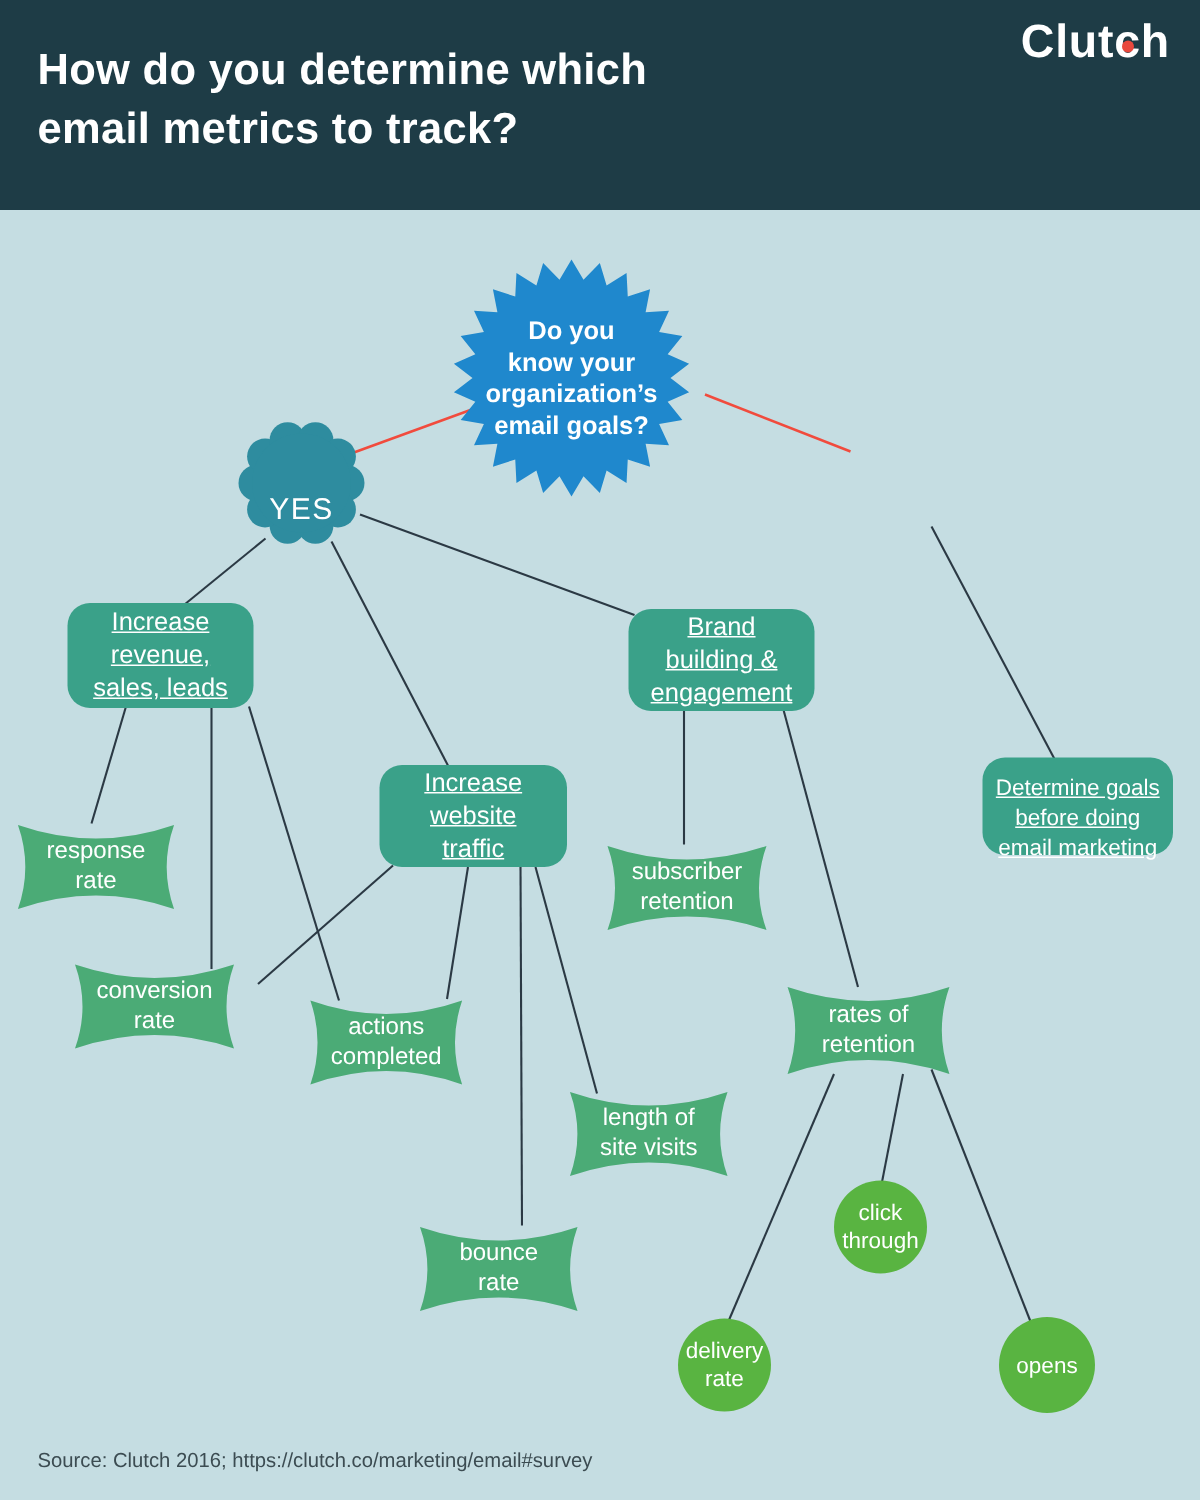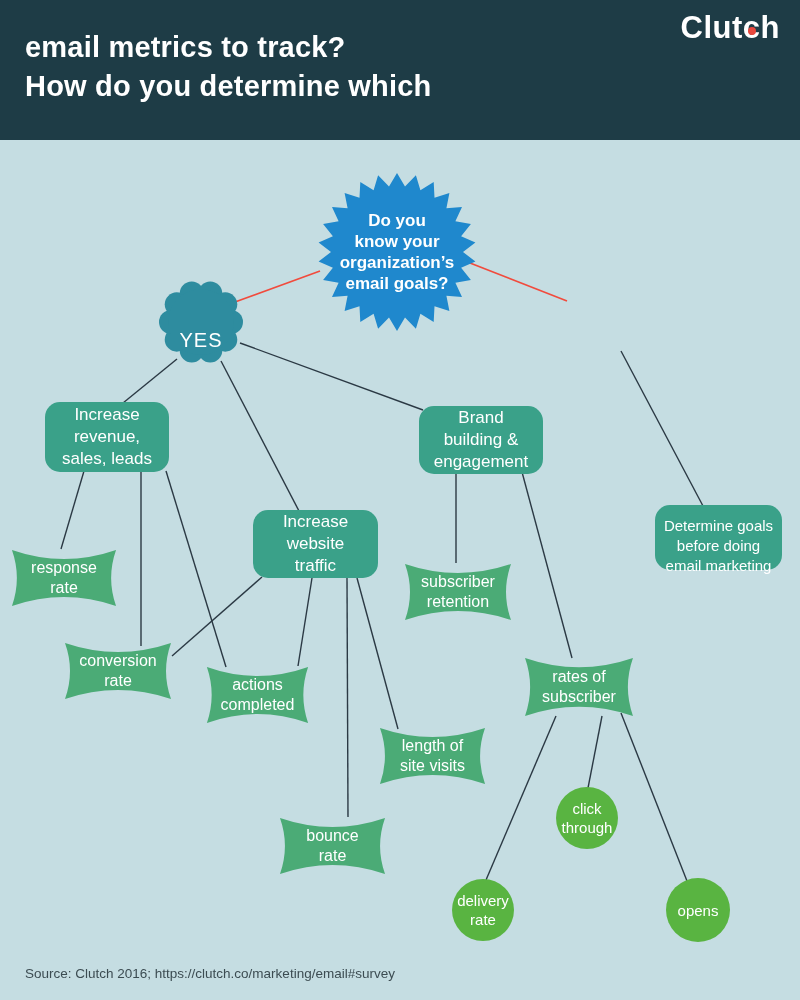--- a/index.html
+++ b/index.html
@@ -26,21 +26,21 @@
 
   
   .node{position:absolute;display:flex;align-items:center;justify-content:center;text-align:center;color:#ffffff;}
   .node .shape{position:absolute;left:0;top:0;width:100%;height:100%;}
   .node .label{position:relative;white-space:pre-line;}
 
   .burst{fill:var(--question-blue);}
   .burst-label{font-size:17px;line-height:21px;font-weight:600;}
   .flower{fill:var(--decision-teal);}
   .flower-label{font-size:20px;line-height:22px;letter-spacing:1px;margin-top:35px;}
-  .goalbox{background:var(--goal-green);border-radius:15px;}
+  .goalbox{background:var(--goal-green);border-radius:15px;text-decoration:underline;}
   .goalbox .label{font-size:17px;line-height:22px;}
   .goalbox.small .label{font-size:15px;line-height:20px;margin-top:17px;}
   .bannerfill{fill:var(--banner-green);}
   .banner .label{font-size:16px;line-height:20px;}
   .mcircle{background:var(--circle-green);border-radius:50%;}
   .mcircle .label{font-size:15px;line-height:19px;}
 
   .footer{position:absolute;left:25px;top:966px;color:var(--footer-text);font-size:13.5px;}
 </style>
 </head>
@@ -62,21 +62,21 @@
     <line x1="312" y1="578" x2="298" y2="666"></line>
     <line x1="347" y1="577" x2="348" y2="817"></line>
     <line x1="357" y1="578" x2="398" y2="729"></line>
     <line x1="456" y1="472" x2="456" y2="563"></line>
     <line x1="522" y1="472" x2="572" y2="658"></line>
     <line x1="556" y1="716" x2="486" y2="880"></line>
     <line x1="602" y1="716" x2="588" y2="788"></line>
     <line x1="621" y1="713" x2="687" y2="881"></line>
   </svg>
 
-  <div class="node" style="left:312px;top:167px;width:170px;height:170px">
+  <div class="node" style="left:296px;top:167px;width:170px;height:170px">
     <svg class="shape burst" viewBox="0 0 170 170">
         <polygon points="85.0,6.0 93.0,19.5 103.9,8.3 108.4,23.3 121.7,15.0 122.5,30.7 137.4,25.9 134.4,41.2 150.0,40.1 143.4,54.3 158.9,57.0 149.1,69.2 163.4,75.5 151.0,85.0 163.4,94.5 149.1,100.8 158.9,113.0 143.4,115.7 150.0,129.9 134.4,128.8 137.4,144.1 122.5,139.3 121.7,155.0 108.4,146.7 103.9,161.7 93.0,150.5 85.0,164.0 77.0,150.5 66.1,161.7 61.6,146.7 48.3,155.0 47.5,139.3 32.6,144.1 35.6,128.8 20.0,129.9 26.6,115.7 11.1,113.0 20.9,100.8 6.6,94.5 19.0,85.0 6.6,75.5 20.9,69.2 11.1,57.0 26.6,54.3 20.0,40.1 35.6,41.2 32.6,25.9 47.5,30.7 48.3,15.0 61.6,23.3 66.1,8.3 77.0,19.5"></polygon>
       </svg>
     <div class="label burst-label">Do you
 know your
 organization’s
 email goals?</div>
   </div>
 
   <div class="node" style="left:151px;top:272px;width:100px;height:100px">
@@ -119,21 +119,21 @@
 email marketing</div>
   </div>
 
   <div class="node banner" style="left:10px;top:548px;width:108px;height:60px">
     <svg class="shape bannerfill" viewBox="0 0 110 60" preserveAspectRatio="none">
         <path d="M2,2 Q55,20 108,2 Q98,30 108,58 Q55,40 2,58 Q12,30 2,2 Z"></path>
       </svg>
     <div class="label">response
 rate</div>
   </div>
-  <div class="node banner" style="left:63px;top:641px;width:110px;height:60px">
+  <div class="node banner" style="left:48px;top:641px;width:110px;height:60px">
     <svg class="shape bannerfill" viewBox="0 0 110 60" preserveAspectRatio="none">
         <path d="M2,2 Q55,20 108,2 Q98,30 108,58 Q55,40 2,58 Q12,30 2,2 Z"></path>
       </svg>
     <div class="label">conversion
 rate</div>
   </div>
   <div class="node banner" style="left:205px;top:665px;width:105px;height:60px">
     <svg class="shape bannerfill" viewBox="0 0 110 60" preserveAspectRatio="none">
         <path d="M2,2 Q55,20 108,2 Q98,30 108,58 Q55,40 2,58 Q12,30 2,2 Z"></path>
       </svg>
@@ -159,37 +159,37 @@
         <path d="M2,2 Q55,20 108,2 Q98,30 108,58 Q55,40 2,58 Q12,30 2,2 Z"></path>
       </svg>
     <div class="label">bounce
 rate</div>
   </div>
   <div class="node banner" style="left:523px;top:656px;width:112px;height:62px">
     <svg class="shape bannerfill" viewBox="0 0 110 60" preserveAspectRatio="none">
         <path d="M2,2 Q55,20 108,2 Q98,30 108,58 Q55,40 2,58 Q12,30 2,2 Z"></path>
       </svg>
     <div class="label">rates of
-subscriber</div>
+retention</div>
   </div>
 
   <div class="node mcircle" style="left:556px;top:787px;width:62px;height:62px">
     <div class="label">click
 through</div>
   </div>
   <div class="node mcircle" style="left:452px;top:879px;width:62px;height:62px">
     <div class="label">delivery
 rate</div>
   </div>
   <div class="node mcircle" style="left:666px;top:878px;width:64px;height:64px">
     <div class="label">opens</div>
   </div>
 
   <div class="header">
     <div class="title">
+      <div>How do you determine which</div>
       <div>email metrics to track?</div>
-      <div>How do you determine which</div>
     </div>
     <div class="logo"><span>Clut</span><span class="c"><span>c</span><span class="dot"></span></span><span>h</span></div>
   </div>
 
   <div class="footer">Source: Clutch 2016; https://clutch.co/marketing/email#survey</div>
 </div>
 
 </body></html>

